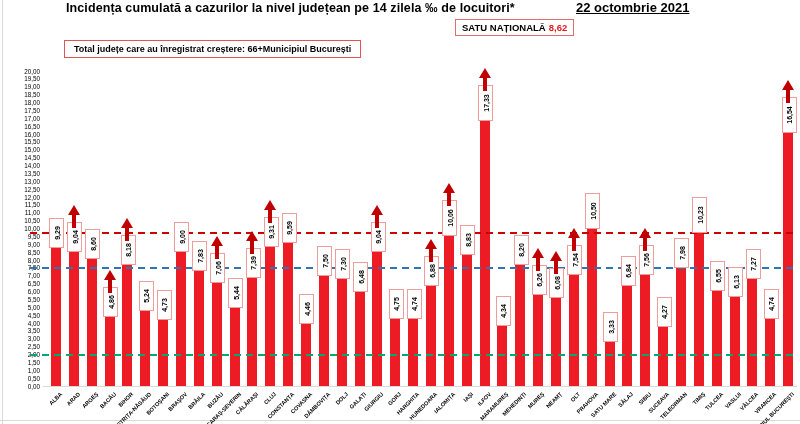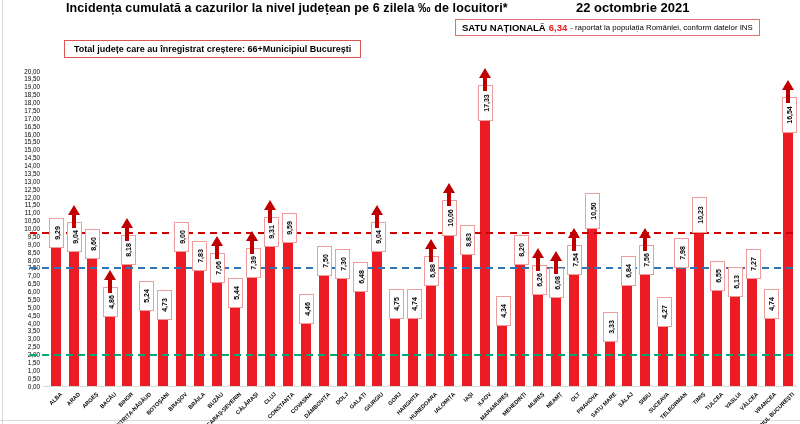--- a/index.html
+++ b/index.html
@@ -4,21 +4,21 @@
 <style>
   html,body { margin:0; padding:0; }
   body {
     width:800px; height:424px; position:relative; overflow:hidden;
     background:#ffffff; font-family:"Liberation Sans", sans-serif; color:#000;
   }
   .frame-left   { position:absolute; left:2px; top:0; bottom:0; width:1px; background:#d9d9d9; }
   .frame-bottom { position:absolute; left:0; top:420px; width:800px; height:1px; background:#d9d9d9; }
 
   .title { position:absolute; left:66px; top:1px; font-size:12.5px; font-weight:bold; letter-spacing:.1px; }
-  .date  { position:absolute; left:576px; top:0;  font-size:13px;  font-weight:bold; }
+  .date  { position:absolute; left:576px; top:0;  font-size:13px;  font-weight:bold;text-decoration:underline; }
 
   .media-box {
     position:absolute; left:455px; top:19px; border:1px solid #dd7070; background:#fff;
     padding:2px 6px 2px 6px; white-space:nowrap; display:flex; align-items:center; gap:3px;
   }
   .media-label { font-weight:bold; font-size:9.5px; }
   .media-value { font-weight:bold; font-size:9.5px; color:#e8191c; }
   .media-rest  { font-size:7.8px; }
 
   .growth-box {
@@ -47,27 +47,26 @@
     font-size:5.6px; font-weight:bold;
     transform:rotate(-45deg); transform-origin:100% 0%;
   }
 </style>
 </head>
 <body>
 
 <div class="frame-left"></div>
 <div class="frame-bottom"></div>
 
-<div class="title">Incidența cumulată a cazurilor la nivel județean pe 6 zilela ‰ de locuitori*</div>
+<div class="title">Incidența cumulată a cazurilor la nivel județean pe 14 zilela ‰ de locuitori*</div>
 <div class="date">22 octombrie 2021</div>
 
 <div class="media-box">
   <span class="media-label">SATU NAȚIONALĂ</span>
-  <span class="media-value">6,34</span>
-  <span class="media-rest">-  raportat la populația României, conform datelor INS</span>
+  <span class="media-value">8,62</span>
 </div>
 
 <div class="growth-box">
   <span>Total județe care au înregistrat creștere:  66+Municipiul București</span>
 </div>
 
 <div id="chart">
     <div class="ytick" style="left: 4px; top: 67.5px;">20,00</div>
     <div class="ytick" style="left: 4px; top: 75.375px;">19,50</div>
     <div class="ytick" style="left: 4px; top: 83.25px;">19,00</div>

